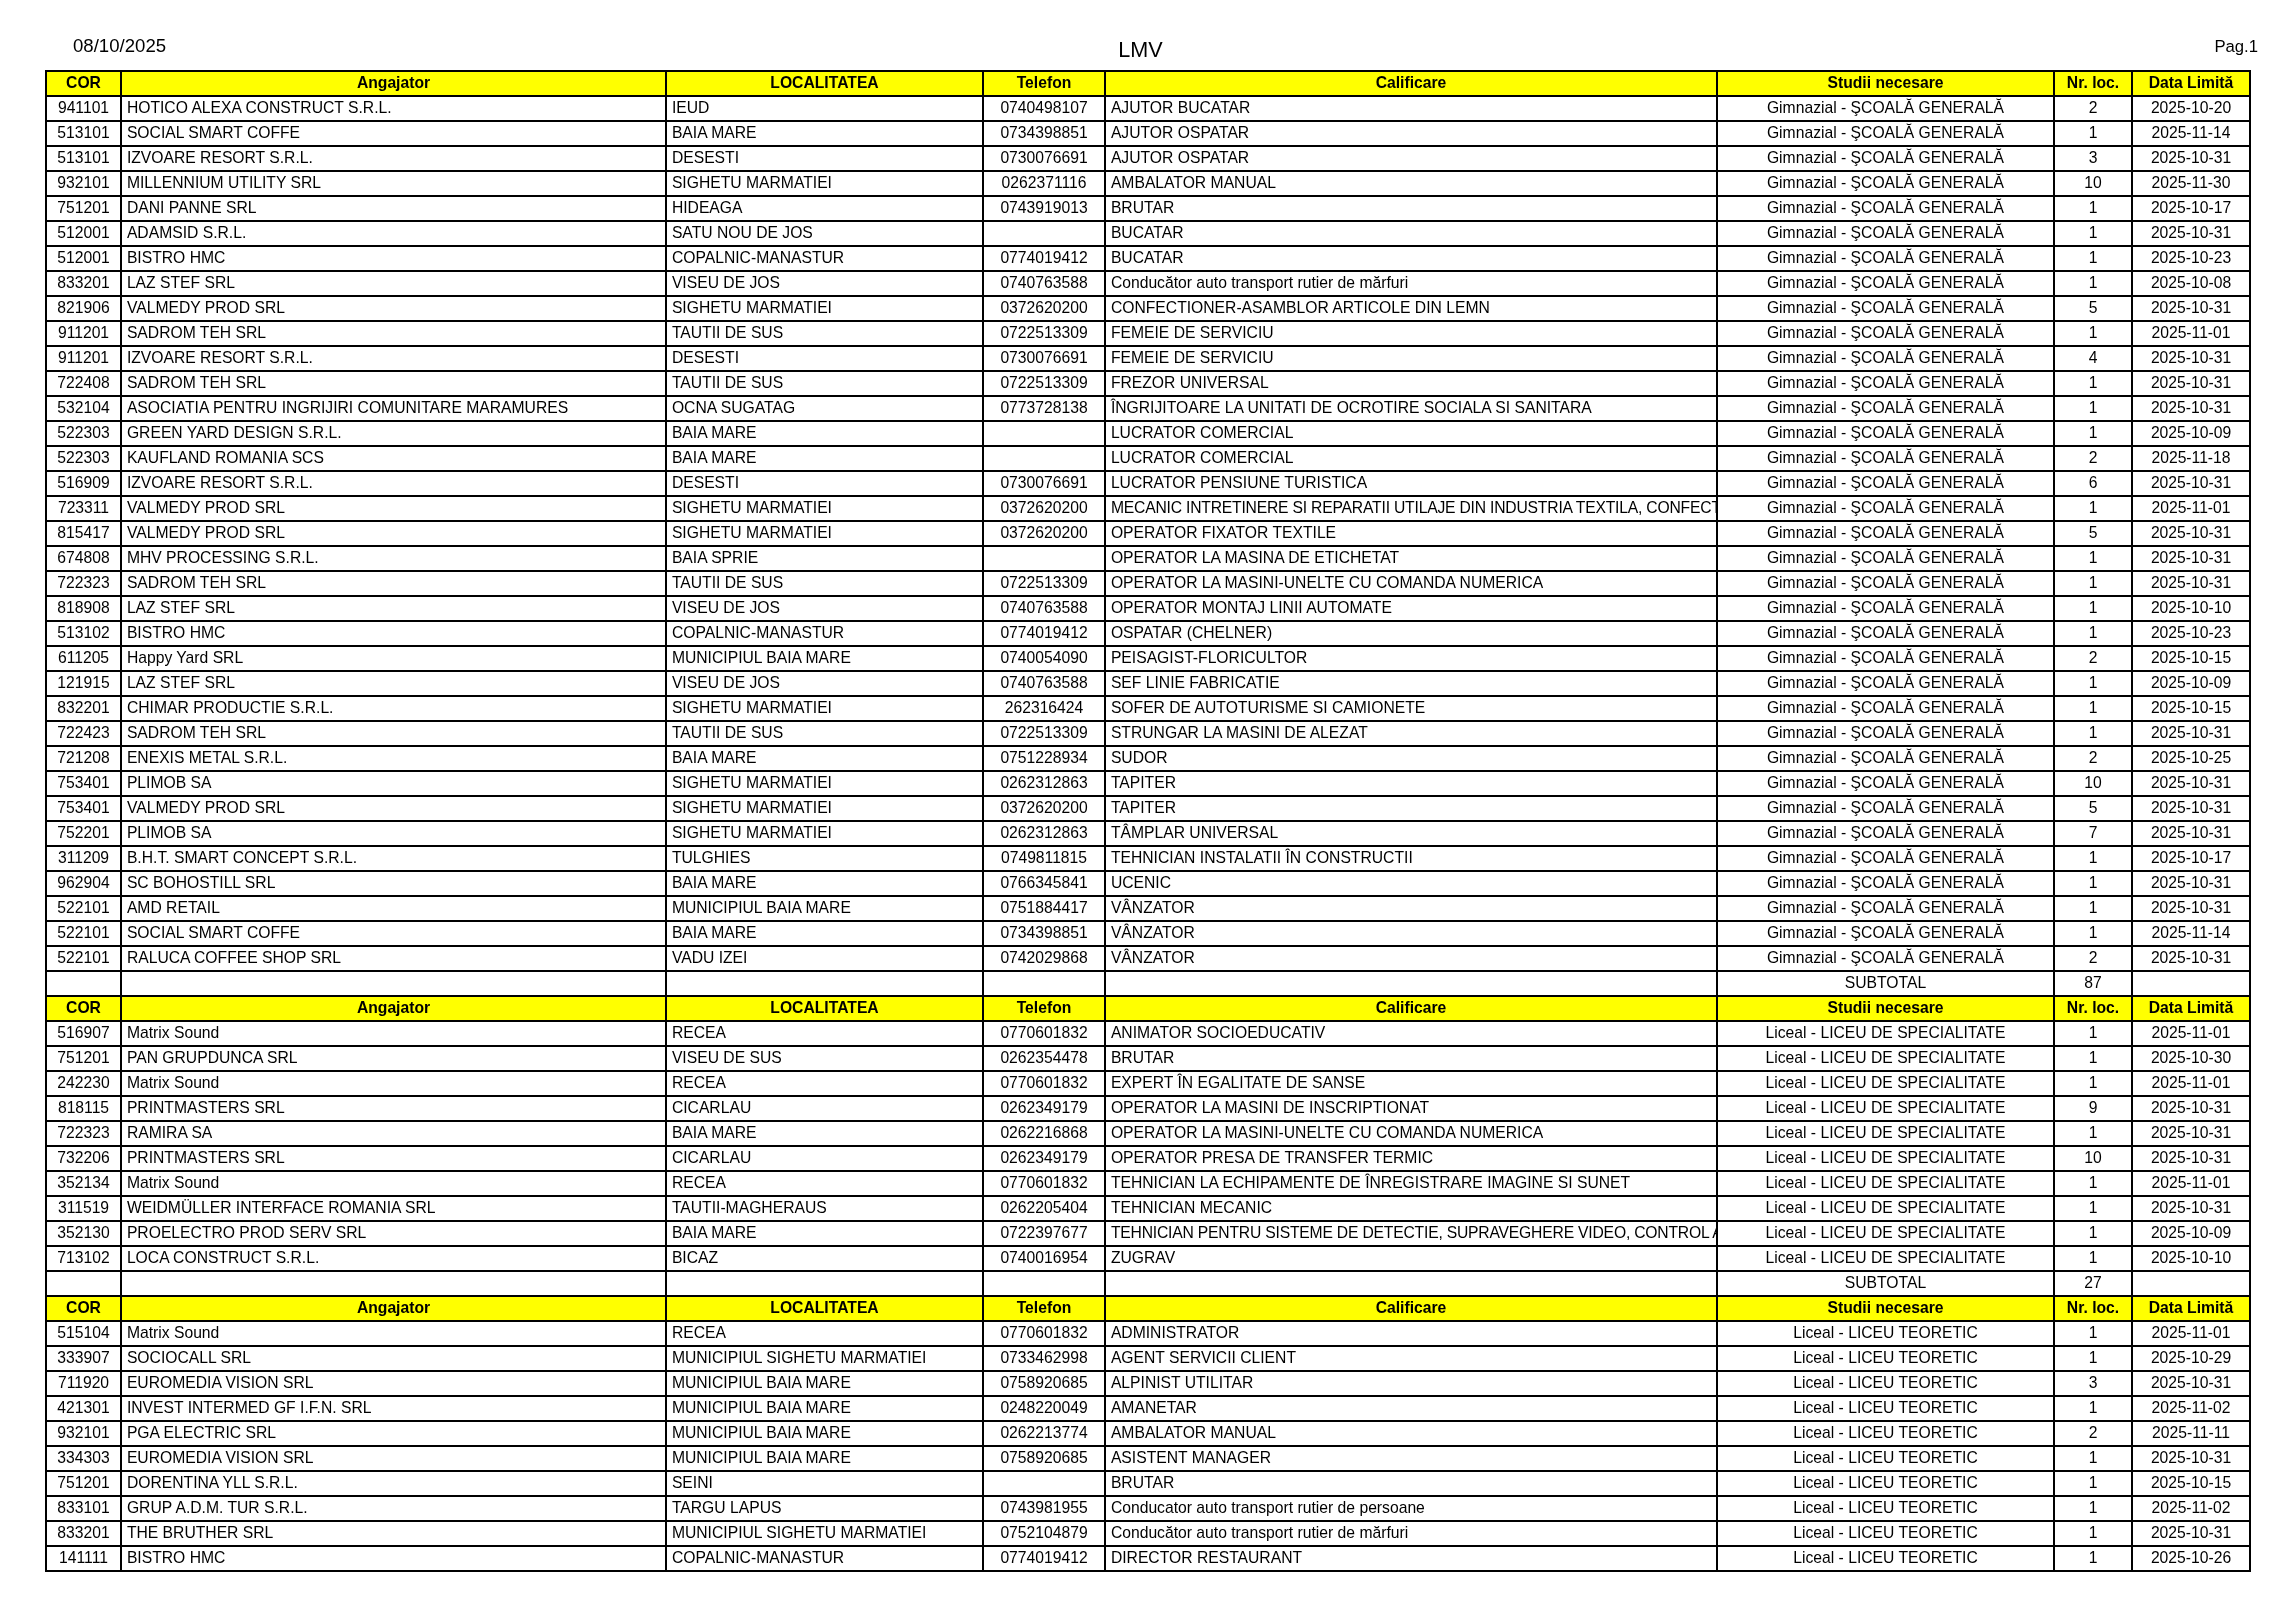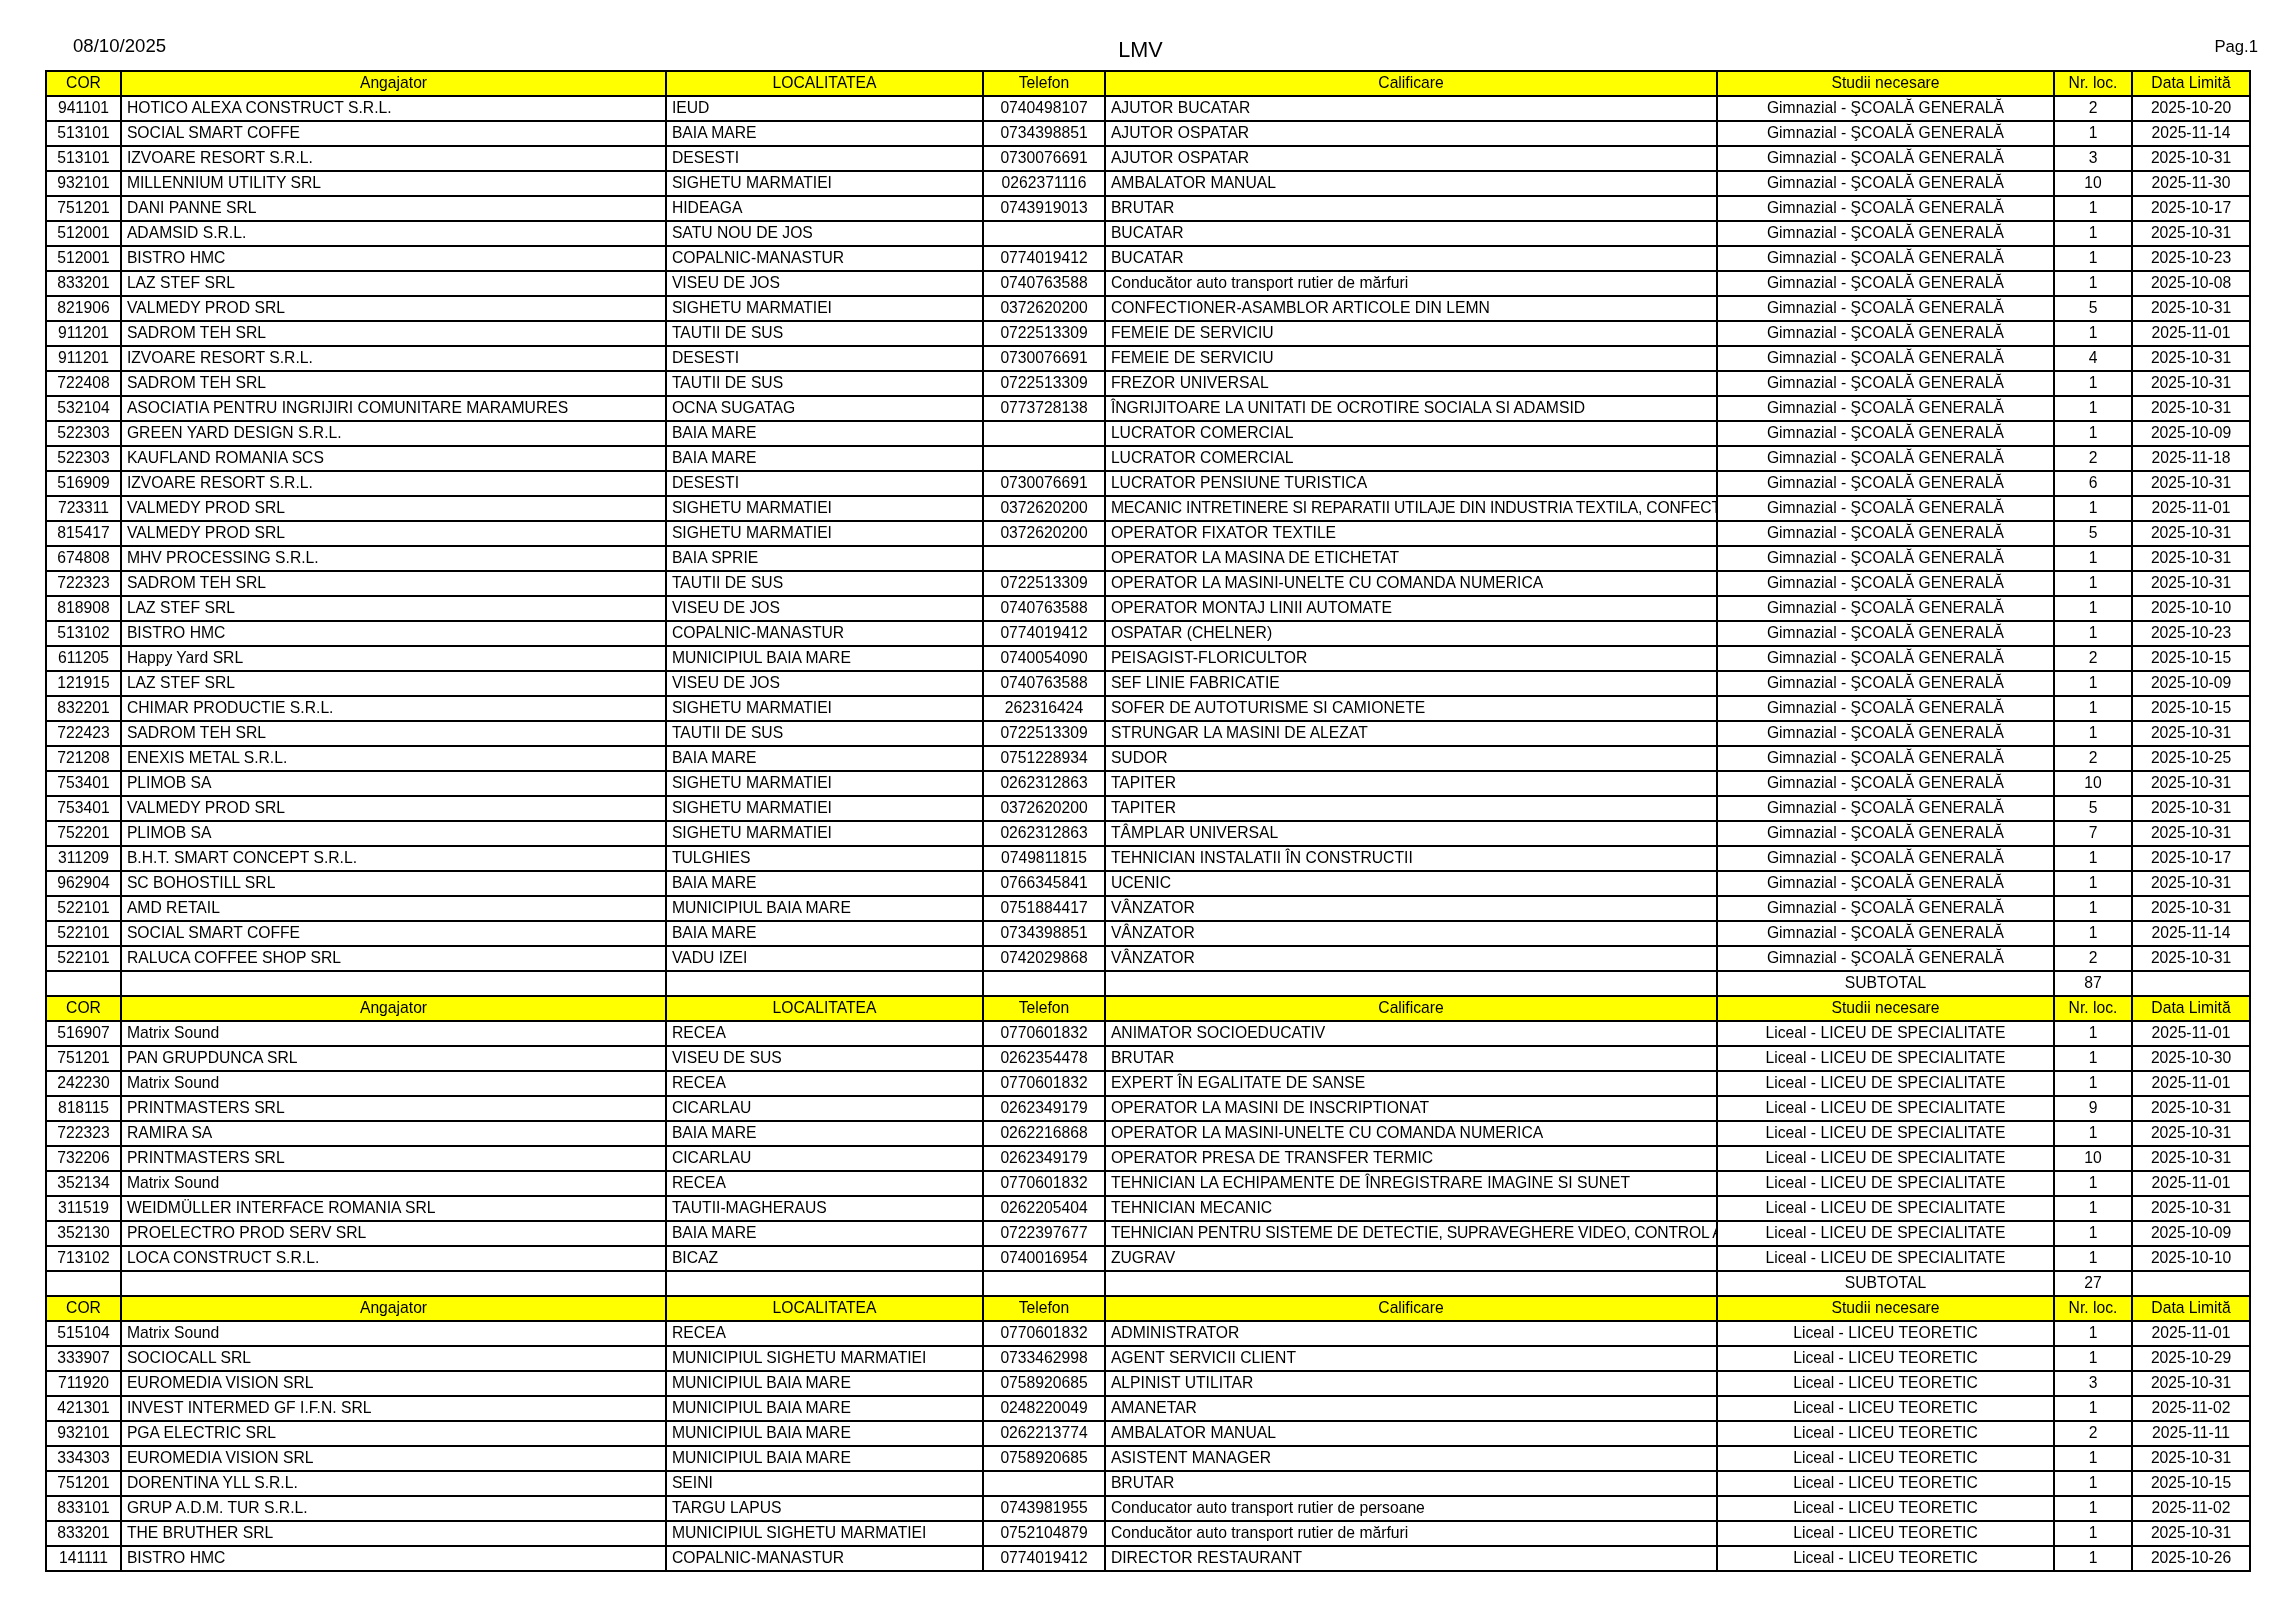--- a/index.html
+++ b/index.html
@@ -19,21 +19,21 @@
     border:2px solid #000;
     height:23px;
     padding:0 4.9px;
     font-size:15.7px;
     line-height:1.05;
     white-space:nowrap;
     overflow:hidden;
     font-weight:normal;
   }
   table.vac tr.hdr th{
-    font-weight:normal;text-align:center;
+    font-weight:bold;text-align:center;
     border-top:2.9px solid #000;border-bottom:2.9px solid #000;
   }
   table.vac tr.subtotal td{font-weight:normal;}
   .a-l{text-align:left;}
   .a-c{text-align:center;}
   td.small{font-size:10.8px;letter-spacing:-0.2px;}
 </style>
 </head>
 <body>
 
@@ -182,21 +182,21 @@
           <td class="a-l">FREZOR UNIVERSAL</td>
           <td class="a-c">Gimnazial - ŞCOALĂ GENERALĂ</td>
           <td class="a-c">1</td>
           <td class="a-c">2025-10-31</td>
         </tr>
         <tr>
           <td class="a-c">532104</td>
           <td class="a-l">ASOCIATIA PENTRU INGRIJIRI COMUNITARE MARAMURES</td>
           <td class="a-l">OCNA SUGATAG</td>
           <td class="a-c">0773728138</td>
-          <td class="a-l">ÎNGRIJITOARE LA UNITATI DE OCROTIRE SOCIALA SI ADAMSID</td>
+          <td class="a-l">ÎNGRIJITOARE LA UNITATI DE OCROTIRE SOCIALA SI SANITARA</td>
           <td class="a-c">Gimnazial - ŞCOALĂ GENERALĂ</td>
           <td class="a-c">1</td>
           <td class="a-c">2025-10-31</td>
         </tr>
         <tr>
           <td class="a-c">522303</td>
           <td class="a-l">GREEN YARD DESIGN S.R.L.</td>
           <td class="a-l">BAIA MARE</td>
           <td class="a-c"></td>
           <td class="a-l">LUCRATOR COMERCIAL</td>

